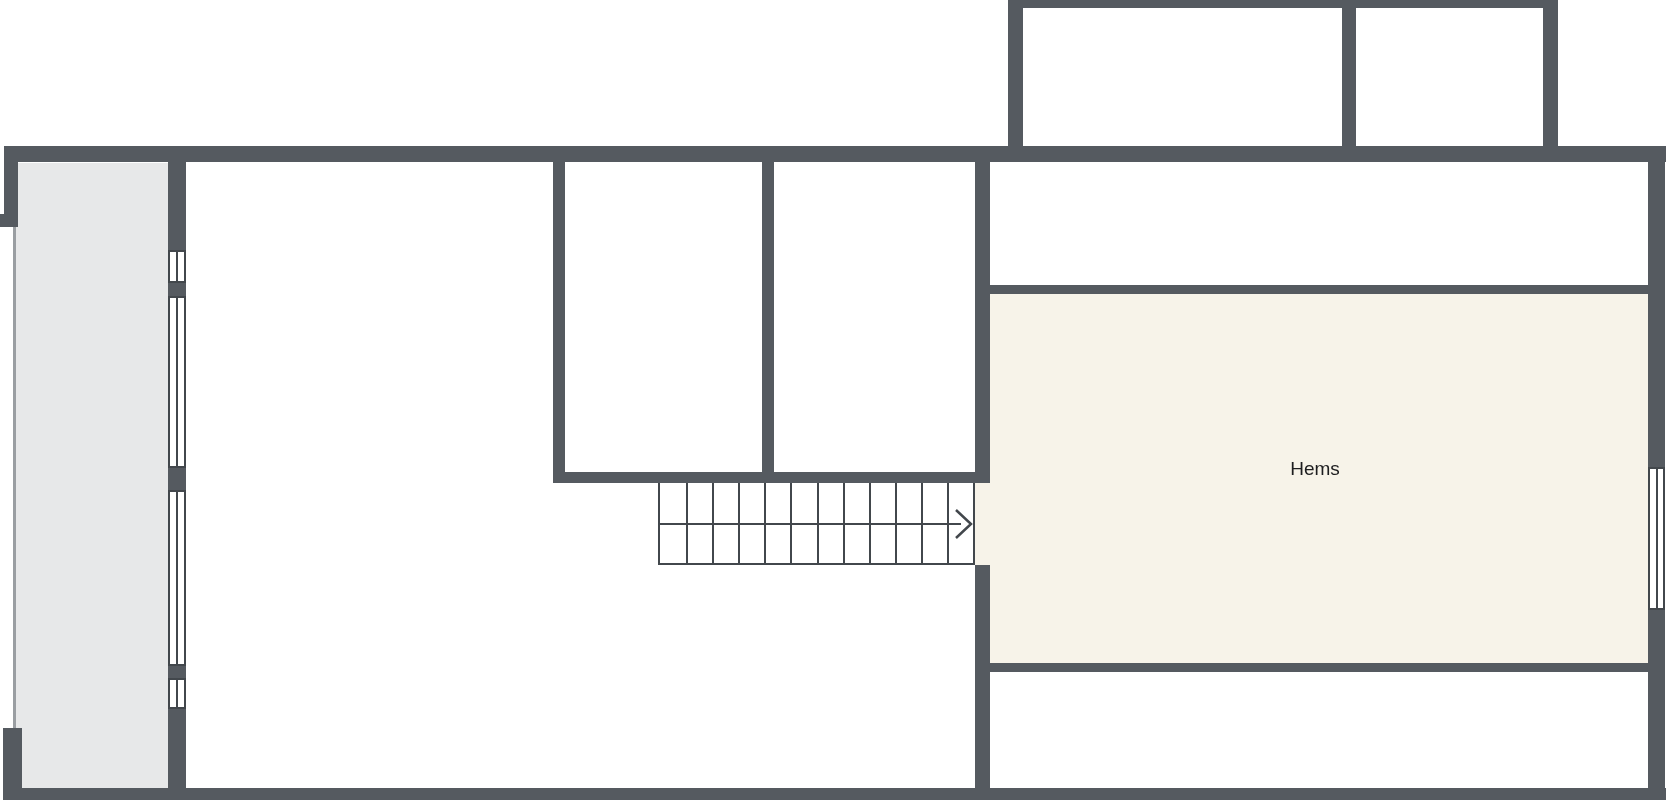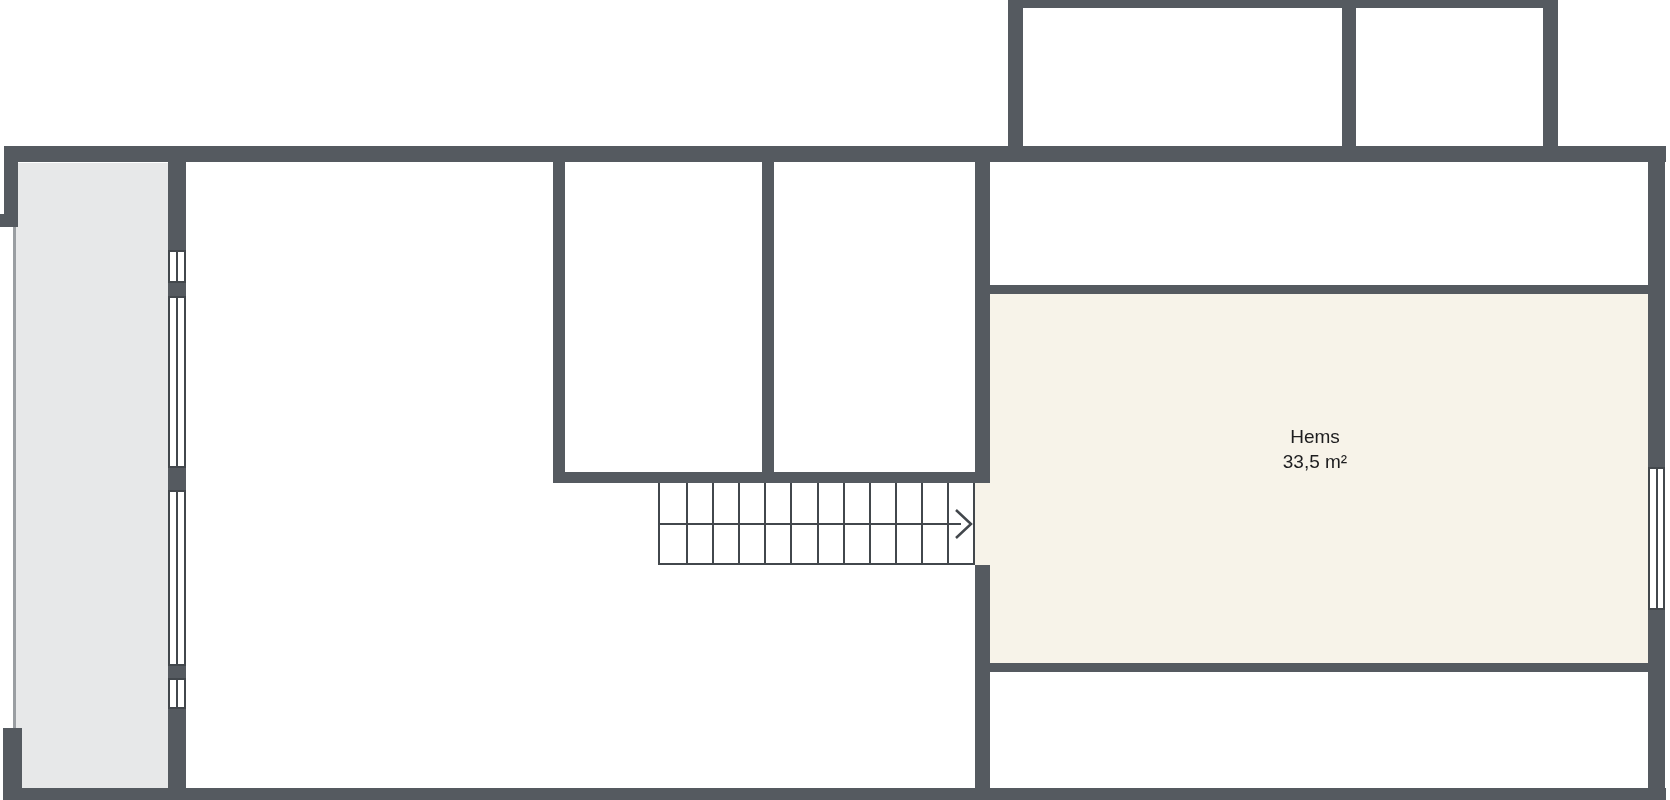--- a/index.html
+++ b/index.html
@@ -23,21 +23,21 @@
   .staircase{
     position:absolute;left:658px;top:483px;width:317px;height:82px;
     border-left:2px solid var(--line,#42474c);
     border-right:2px solid var(--line,#42474c);
     border-bottom:2px solid var(--line,#42474c);
     box-sizing:border-box;background:#ffffff;z-index:2;
   }
   .step-line{position:absolute;top:0;bottom:0;width:2px;background:var(--line,#42474c);}
   .walk-svg{position:absolute;left:0;top:0;z-index:1;}
   .room-label{
-    position:absolute;left:1050px;top:424px;width:530px;z-index:5;
+    position:absolute;left:1050px;top:456px;width:530px;z-index:5;
     text-align:center;color:var(--text,#1d1d1f);font-size:19px;line-height:25px;
   }
 </style>
 </head>
 <body>
 
 <div id="plan">
 
   <div class="fill balcony-fill" style="left:13px;top:163px;width:155px;height:627px;"></div>
   <div class="railing" style="left:13px;top:163px;width:3px;height:627px;"></div>
@@ -102,16 +102,15 @@
       <div class="mullion"></div>
     </div>
 
   <div class="wall" style="left:1008px;top:0px;width:550px;height:8px;"></div>
   <div class="wall" style="left:1008px;top:0px;width:15px;height:148px;"></div>
   <div class="wall" style="left:1342px;top:0px;width:14px;height:148px;"></div>
   <div class="wall" style="left:1543px;top:0px;width:15px;height:148px;"></div>
 
   <div class="room-label">
     <div>Hems</div>
-    <div>33,5 m²</div>
   </div>
 
 </div>
 
 </body></html>

